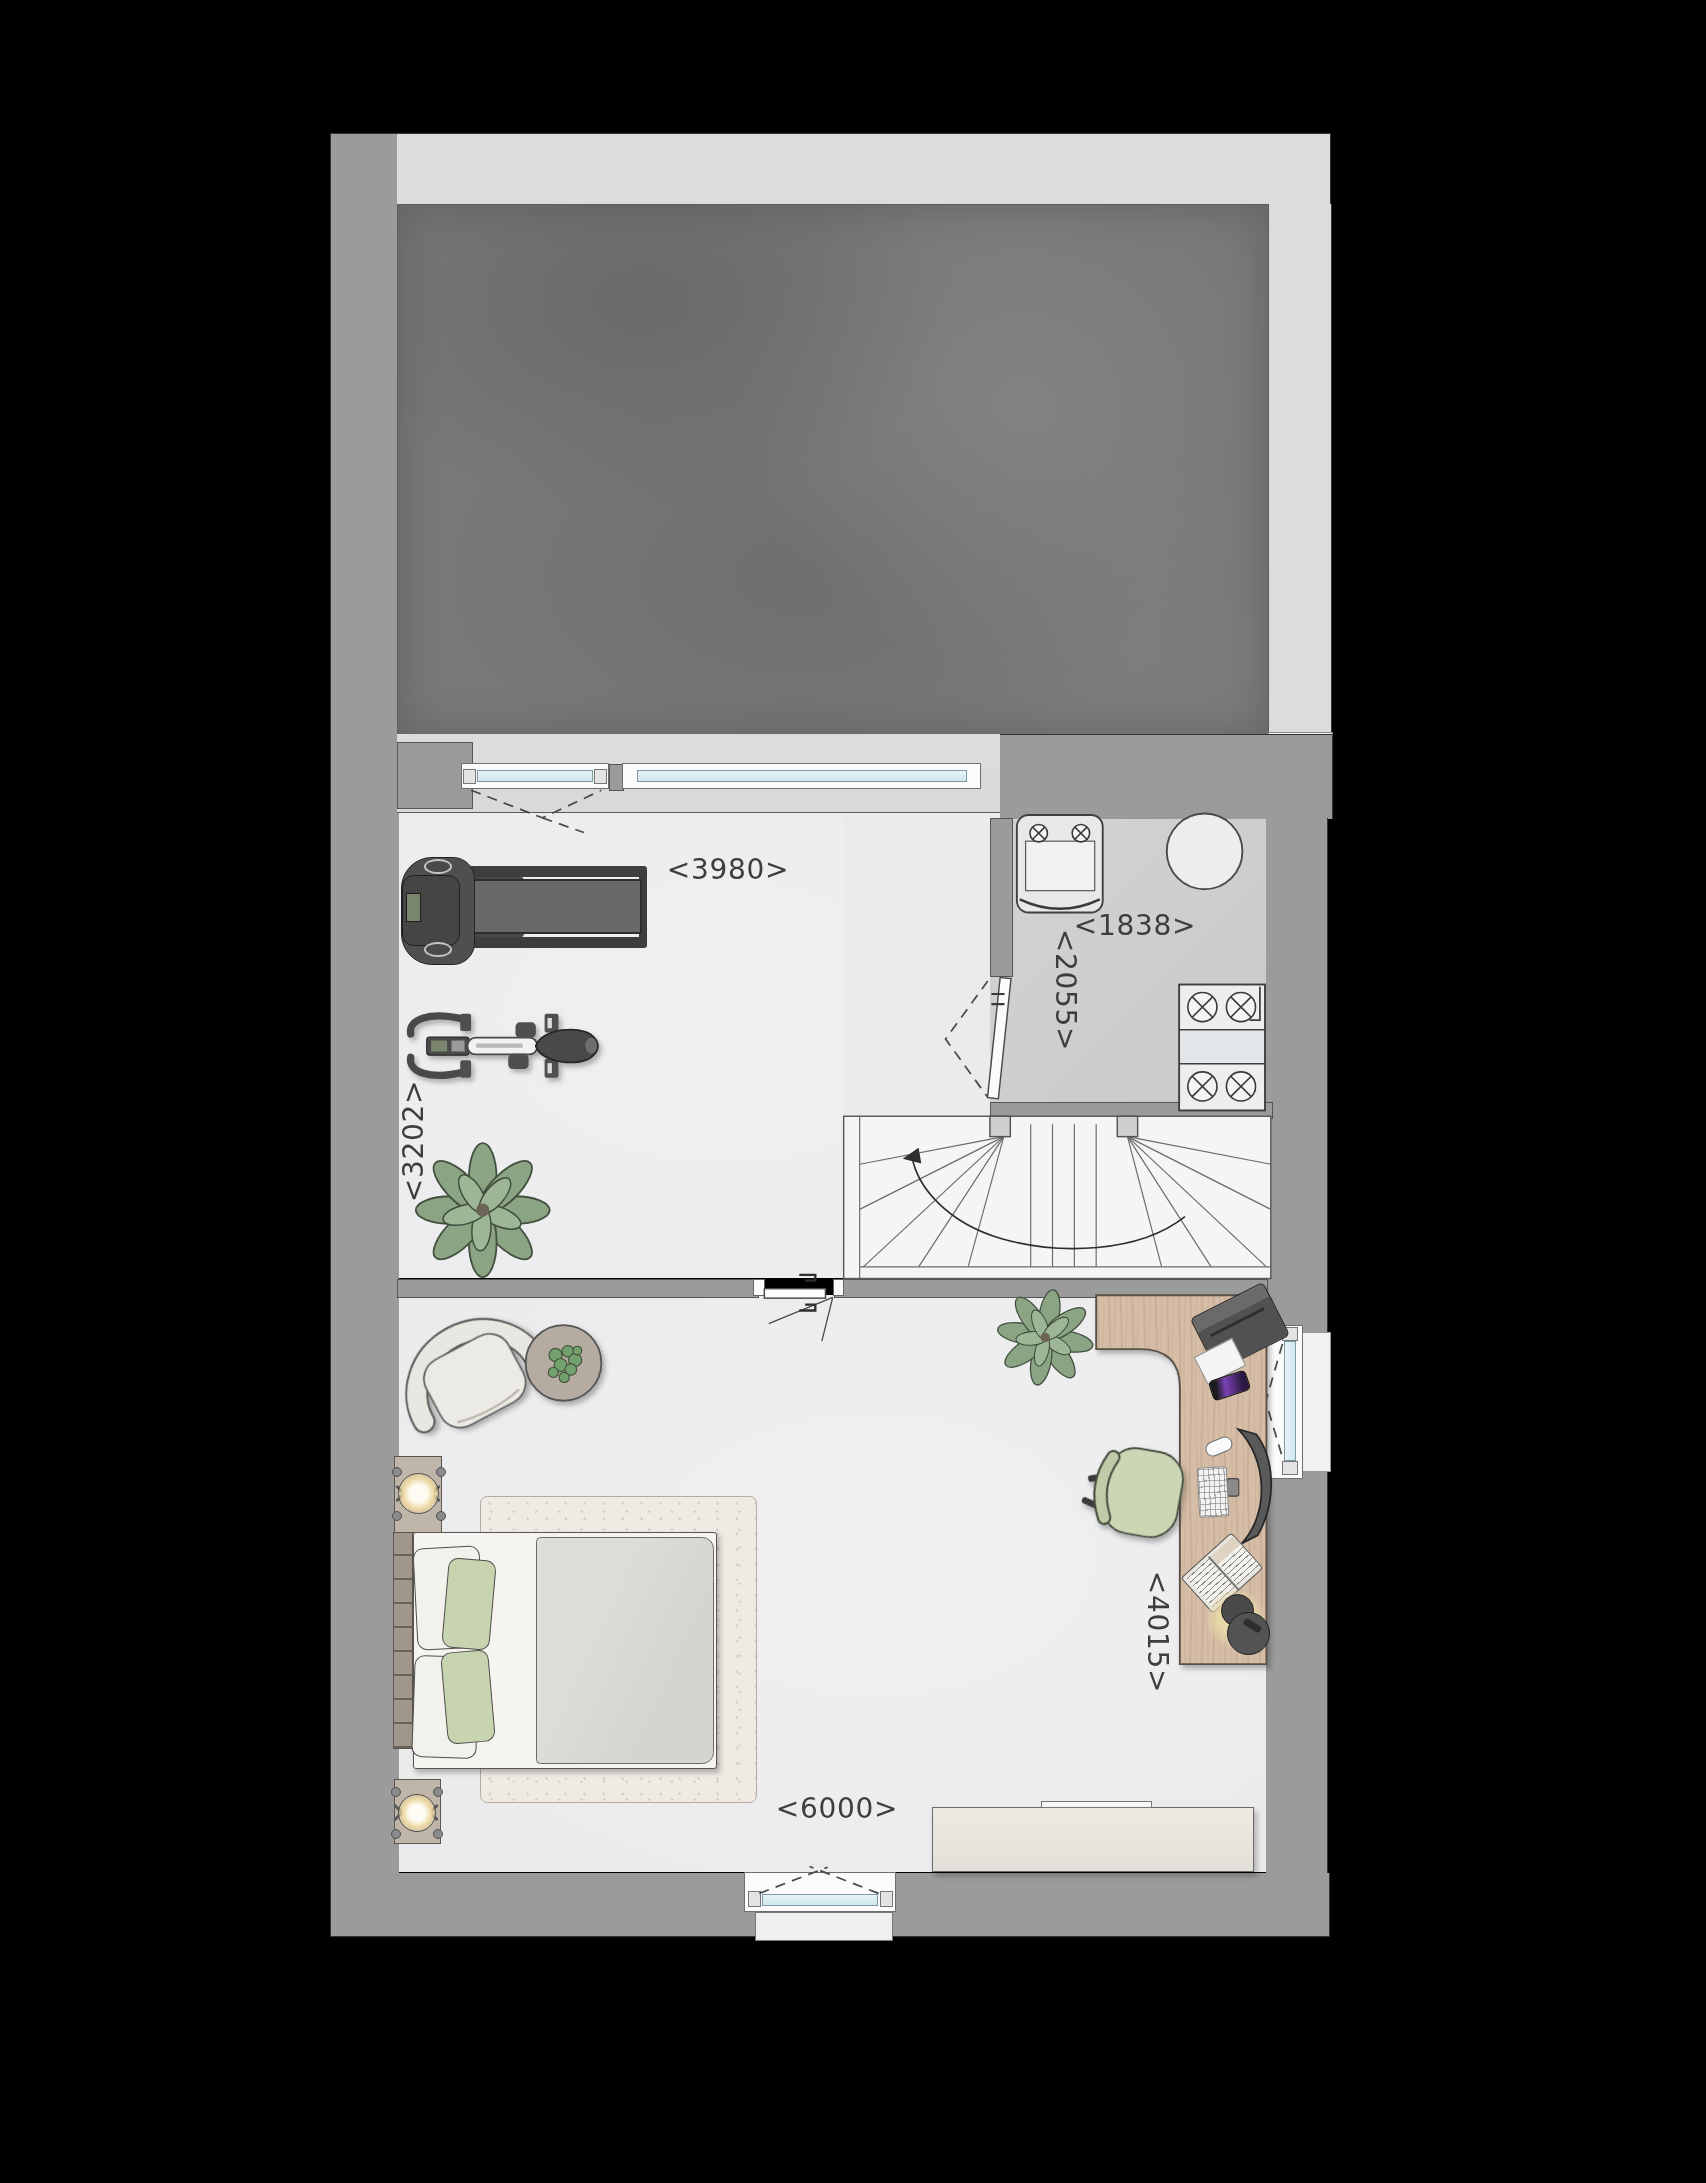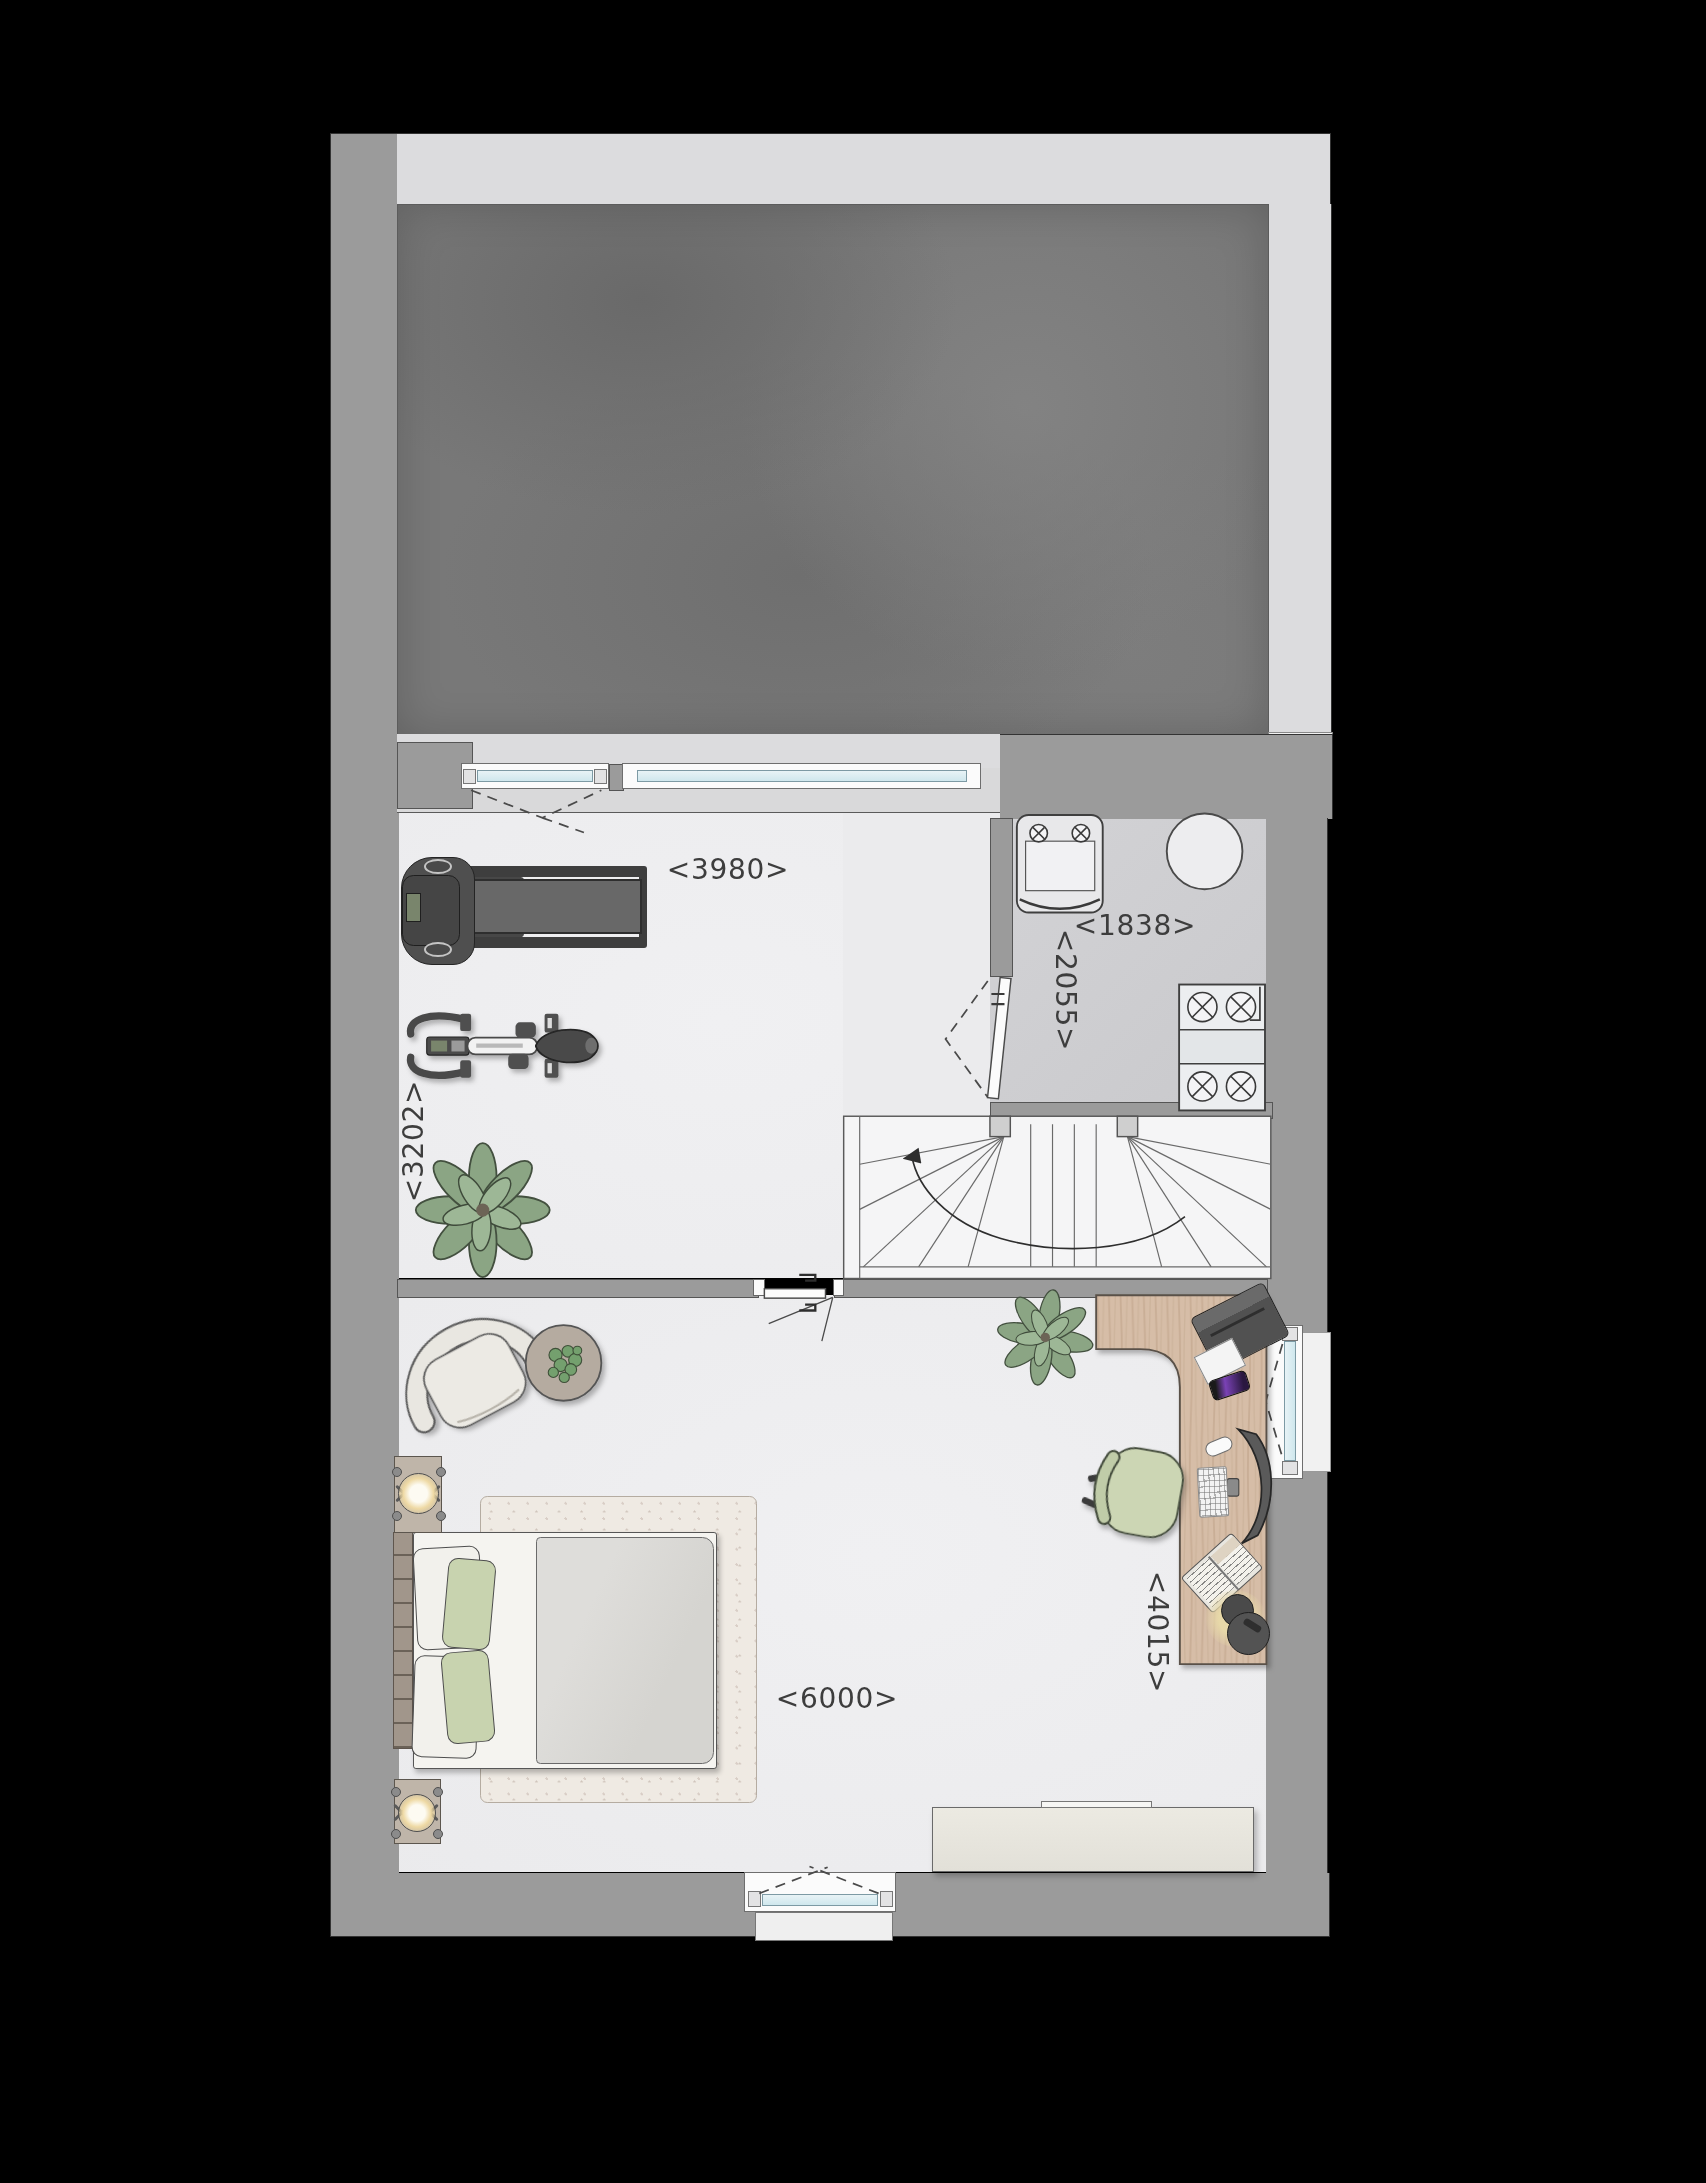--- a/index.html
+++ b/index.html
@@ -364,16 +364,16 @@
        <div class="abs" style="left:20.4px;top:7.3px;width:31px;height:31px;border-radius:50%;background:#4a4a4a;border:1.8px solid #1f1f1f;"></div>
        <div class="abs" style="left:26px;top:25px;width:41px;height:41px;border-radius:50%;background:#535353;border:1.8px solid #1f1f1f;"></div>
        <div class="abs" style="left:42px;top:35px;width:19px;height:6.5px;background:#2e2e2e;border-radius:2.9px;transform:rotate(32deg);"></div>
   </div>
 
   <div class="abs dim" style="left:728px;top:869px;">&lt;3980&gt;</div>
   <div class="abs dim v270" style="left:413px;top:1141px;">&lt;3202&gt;</div>
   <div class="abs dim" style="left:1135px;top:925px;">&lt;1838&gt;</div>
   <div class="abs dim v90" style="left:1065px;top:990px;">&lt;2055&gt;</div>
   <div class="abs dim v90" style="left:1157px;top:1632px;">&lt;4015&gt;</div>
-  <div class="abs dim" style="left:837px;top:1698px;">&lt;6000&gt;</div>
+  <div class="abs dim" style="left:837px;top:1808px;">&lt;6000&gt;</div>
 
 </div>
 
 
 </body></html>

